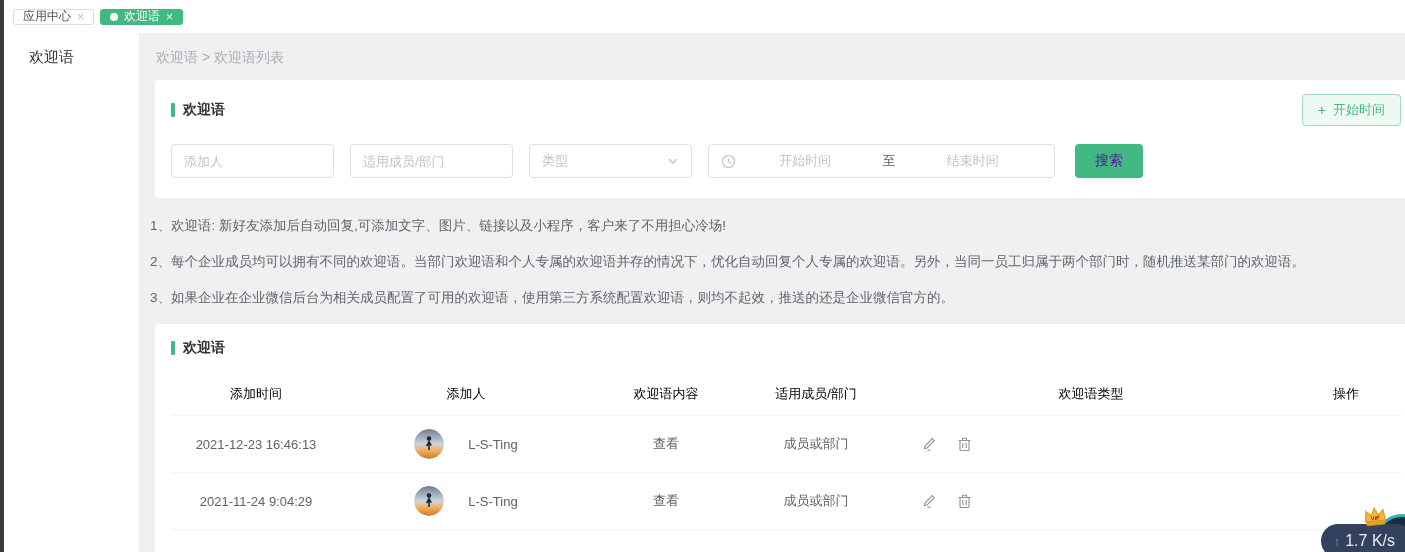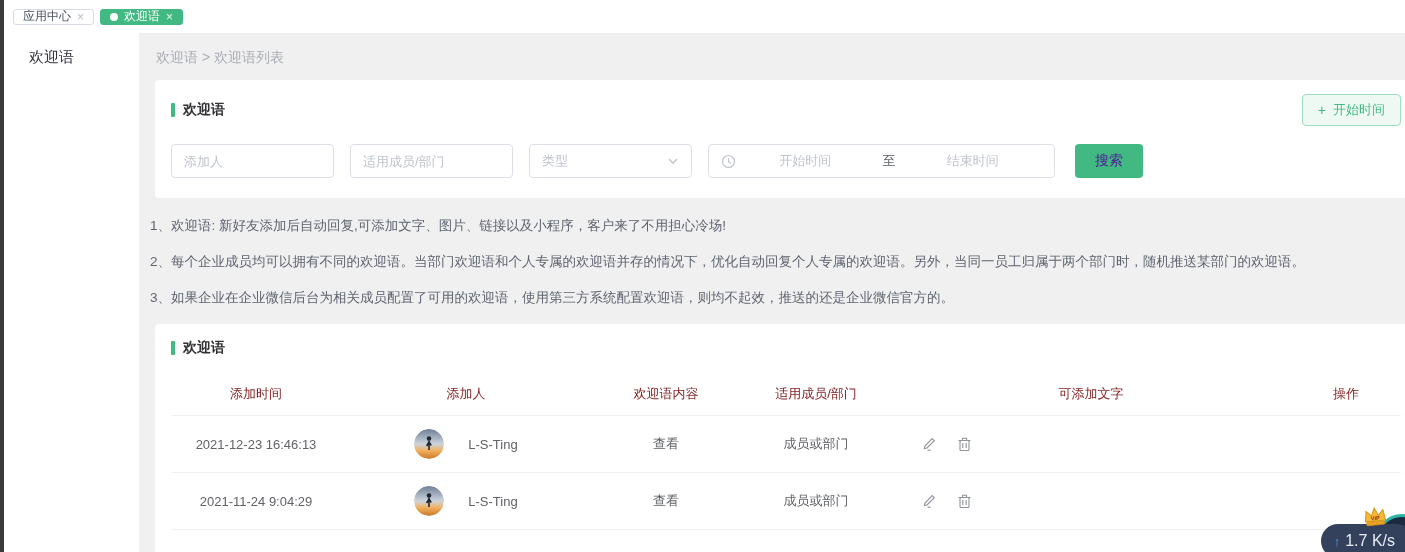--- a/index.html
+++ b/index.html
@@ -42,21 +42,21 @@
   .f-daterange .dr-sep { color:#5a5e66; padding:0 8px; }
   .search-btn { height:34px; padding:0 20px; margin-left:4px; background:#42b983; border:none; border-radius:4px; color:#4c1d95; font-size:14px; cursor:pointer; }
 
   .notes { margin:18px 0 0 11px; }
   .notes p { font-size:13.5px; color:#5f6470; margin-bottom:16px; line-height:20px; }
 
   .table-card { margin-top:4px; padding:15px 16px 0; height:320px; }
   .tbl { margin-top:16px; }
   .tbl-row { display:flex; align-items:center; }
   .tbl-head { height:42px; }
-  .tbl-head .cell { color:#7f1d1d; font-size:13px; }
+  .tbl-head .cell { color:#000000; font-size:13px; }
   .cell { text-align:center; font-size:13px; color:#606266; }
   .c-time { width:170px; } .c-adder { width:250px; } .c-content { width:150px; }
   .c-scope { width:150px; } .c-type { width:400px; } .c-ops { width:110px; }
   .data-row { border-top:1px solid #eef1f6; padding:13px 0; }
   .adder-wrap { display:flex; align-items:center; justify-content:center; gap:24px; }
   .avatar { width:30px; height:30px; border-radius:50%; overflow:hidden; flex:0 0 auto; }
   .view-link { cursor:pointer; }
   .type-text { display:inline-block; max-width:330px; line-height:22px; }
   .op-btns { display:flex; justify-content:center; align-items:center; gap:20px; }
   .icon-btn { background:none; border:none; cursor:pointer; padding:0; line-height:0; }
@@ -147,21 +147,21 @@
       <span class="title-bar"></span>
       <span class="title-text">欢迎语</span>
     </div>
 
     <div class="tbl">
       <div class="tbl-row tbl-head">
         <div class="cell c-time">添加时间</div>
         <div class="cell c-adder">添加人</div>
         <div class="cell c-content">欢迎语内容</div>
         <div class="cell c-scope">适用成员/部门</div>
-        <div class="cell c-type">可添加文字</div>
+        <div class="cell c-type">欢迎语类型</div>
         <div class="cell c-ops">操作</div>
       </div>
 
       <div class="tbl-row data-row">
         <div class="cell c-time">2021-12-23 16:46:13</div>
         <div class="cell c-adder">
             <div class="adder-wrap">
           <span class="avatar"><svg width="30" height="30" viewBox="0 0 30 30">
                   <circle cx="15" cy="15" r="15" fill="url(#avGrad)"></circle>
                   <circle cx="15" cy="9.5" r="2.3" fill="#202733"></circle>

